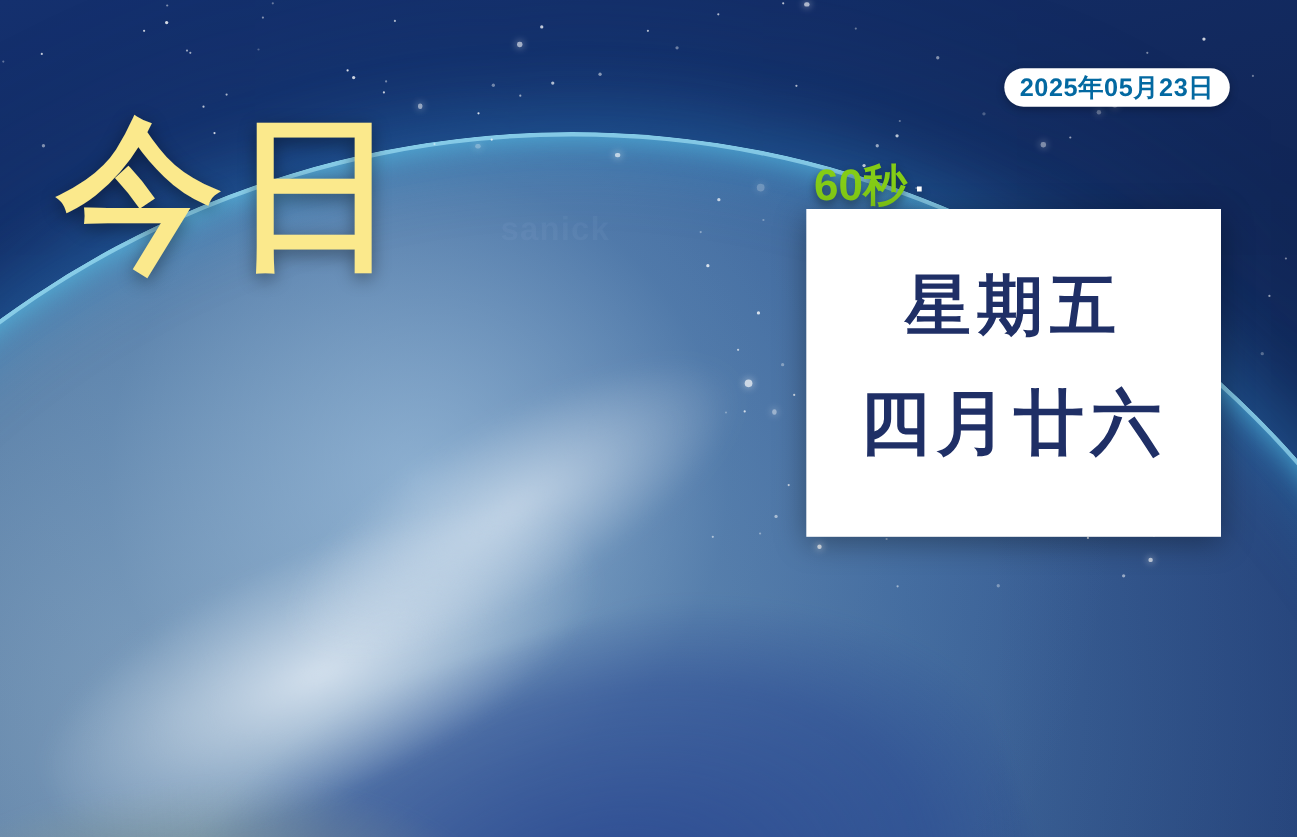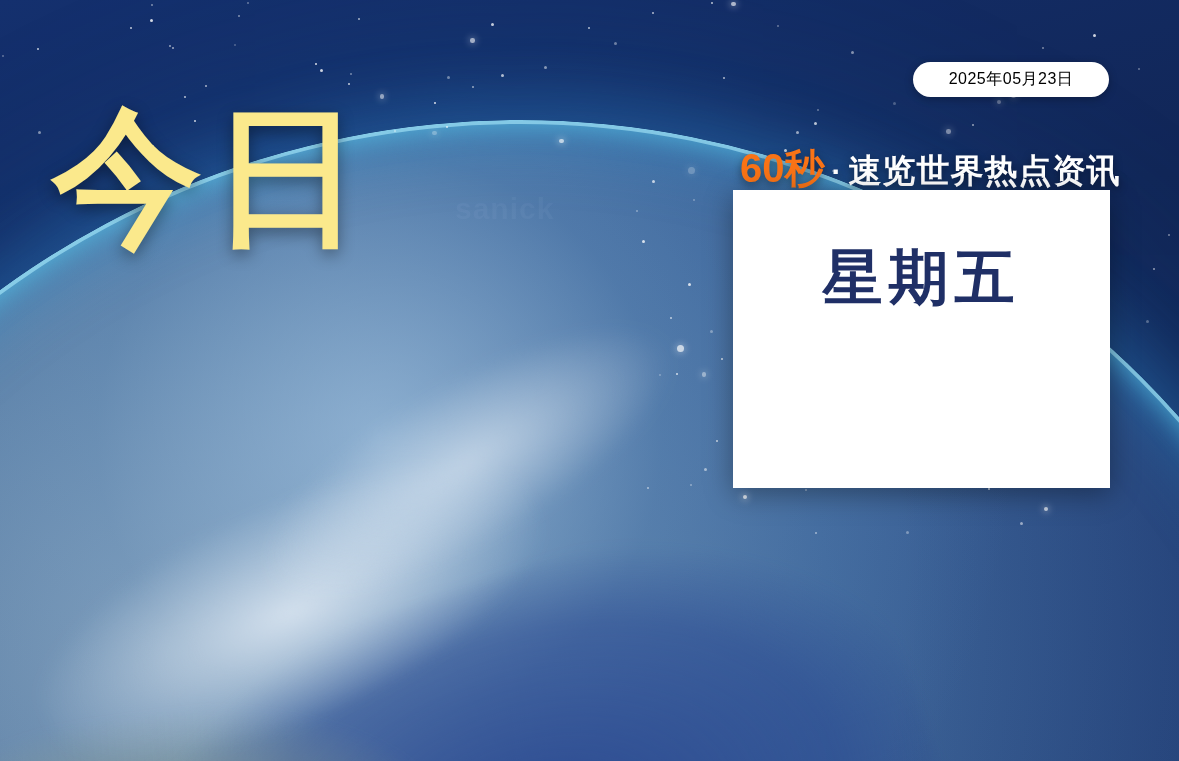--- a/index.html
+++ b/index.html
@@ -161,38 +161,38 @@
     background: #ffffff;
     border-radius: 18px;
     display: flex;
     align-items: center;
     justify-content: center;
     padding: 0 14px;
     box-sizing: border-box;
     box-shadow: 0 2px 8px rgba(0,0,0,0.28);
   }
   .date-pill span {
-    color: #000000;
-    font-size: 16px;
-    font-weight: 400;
+    color: #0369a1;
+    font-size: 23px;
+    font-weight: 700;
     letter-spacing: 0.5px;
     white-space: nowrap;
   }
 
   
   .tagline {
     position: absolute;
     left: 740px;
     top: 141px;
     display: flex;
     align-items: baseline;
     white-space: nowrap;
   }
   .tag-gold {
-    color: #f97316;
+    color: #84cc16;
     font-size: 40px;
     font-weight: 900;
     letter-spacing: 0px;
     text-shadow: 0 3px 8px rgba(0,0,0,0.45);
   }
   .tag-dot {
     color: #ffffff;
     font-size: 30px;
     font-weight: 900;
     margin: 0 7px;
@@ -415,21 +415,21 @@
     <div class="hl-line hl-1">今日</div>
   </div>
 
   <div class="date-pill">
     <span>2025年05月23日</span>
   </div>
 
   <div class="tagline">
     <span class="tag-gold">60秒</span>
     <span class="tag-dot">·</span>
-    <span class="tag-white">速览世界热点资讯</span>
   </div>
 
   <div class="info-card">
     <div class="weekday">星期五</div>
+    <div class="lunar">四月廿六</div>
   </div>
 
 
 </div>
 
 </body></html>

